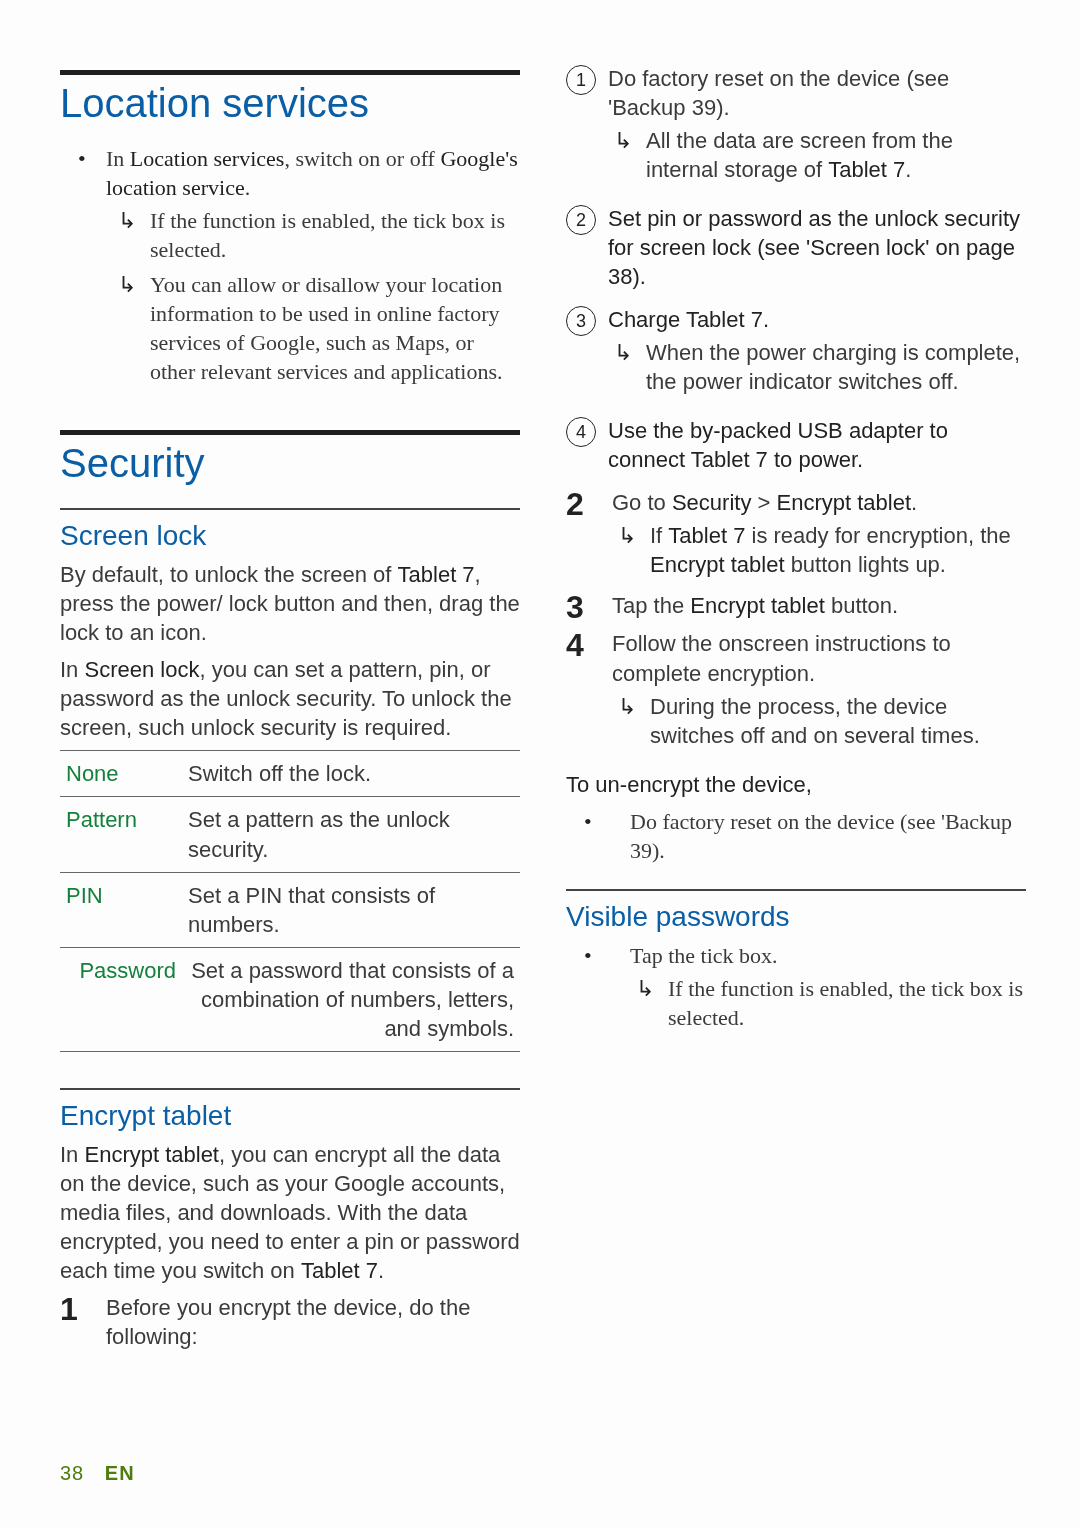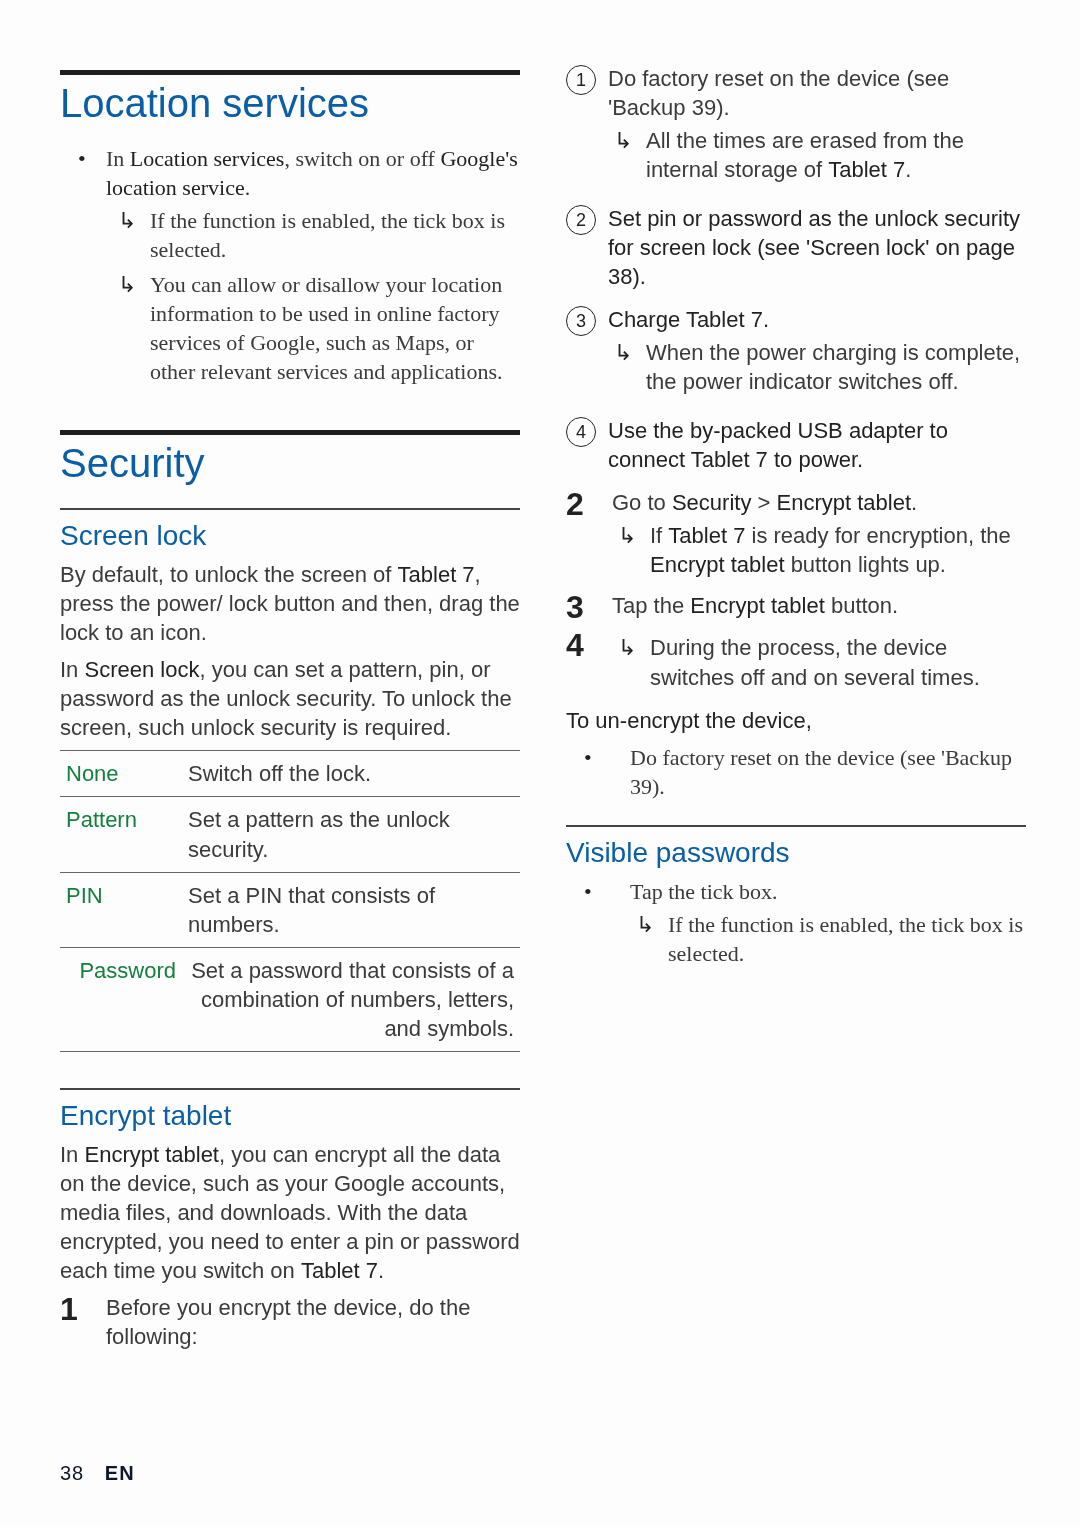--- a/index.html
+++ b/index.html
@@ -64,21 +64,21 @@
   .steps>li>.body{flex:1;}
   .circlist{list-style:none;padding:0;margin:4px 0;}
   .circlist>li{display:flex;gap:12px;margin:4px 0 14px 0;}
   .circlist>li>.circ{
     flex:0 0 28px;height:28px;border:1.5px solid #222;border-radius:50%;
     display:flex;align-items:center;justify-content:center;
     font-size:18px;color:#222;line-height:1;margin-top:1px;
   }
   .circlist>li>.cbody{flex:1;}
   .footer{
-    position:absolute;left:60px;bottom:42px;font-size:20px;color:#0f172a;letter-spacing:1px;
+    position:absolute;left:60px;bottom:42px;font-size:20px;color:#4d7c0f;letter-spacing:1px;
   }
   .footer .lang{font-weight:600;margin-left:14px;}
   .spacer{height:28px;}
 </style>
 </head>
 <body>
 
 <div class="page">
 
   <div class="col">
@@ -145,21 +145,21 @@
 
   <div class="col">
 
     <ul class="circlist">
       <li>
         <div class="circ">1</div>
         <div class="cbody">
           <span>Do factory reset on the device (see 'Backup 39).</span>
           <ul class="arrow tight">
             <li>
-              <span>All the times are erased from the internal storage of </span><span class="b">Tablet 7</span><span>.</span>
+              <span>All the data are screen from the internal storage of </span><span class="b">Tablet 7</span><span>.</span>
             </li>
           </ul>
         </div>
       </li>
       <li>
         <div class="circ">2</div>
         <div class="cbody"><span class="b">Set pin or password as the unlock security for screen lock (see 'Screen lock' on page 38).</span></div>
       </li>
       <li>
         <div class="circ">3</div>
@@ -190,28 +190,29 @@
       </li>
       <li>
         <div class="num">3</div>
         <div class="body">
           <span>Tap the </span><span class="b">Encrypt tablet</span><span> button.</span>
         </div>
       </li>
       <li>
         <div class="num">4</div>
         <div class="body">
+          <span>Follow the onscreen instructions to complete encryption.</span>
           <ul class="arrow tight">
             <li>During the process, the device switches off and on several times.</li>
           </ul>
         </div>
       </li>
     </ol>
 
-    <p class="b" style="margin-top:8px;">To un-encrypt the device,</p>
+    <p class="b" style="margin-top:14px;">To un-encrypt the device,</p>
     <ul class="dot">
       <li style="padding-left:64px;">Do factory reset on the device (see 'Backup 39).</li>
     </ul>
 
     <div class="thinrule" style="margin-top:24px;"></div>
     <h2>Visible passwords</h2>
     <ul class="dot">
       <li style="padding-left:64px;">
         <span>Tap the tick box.</span>
         <ul class="arrow tight">

